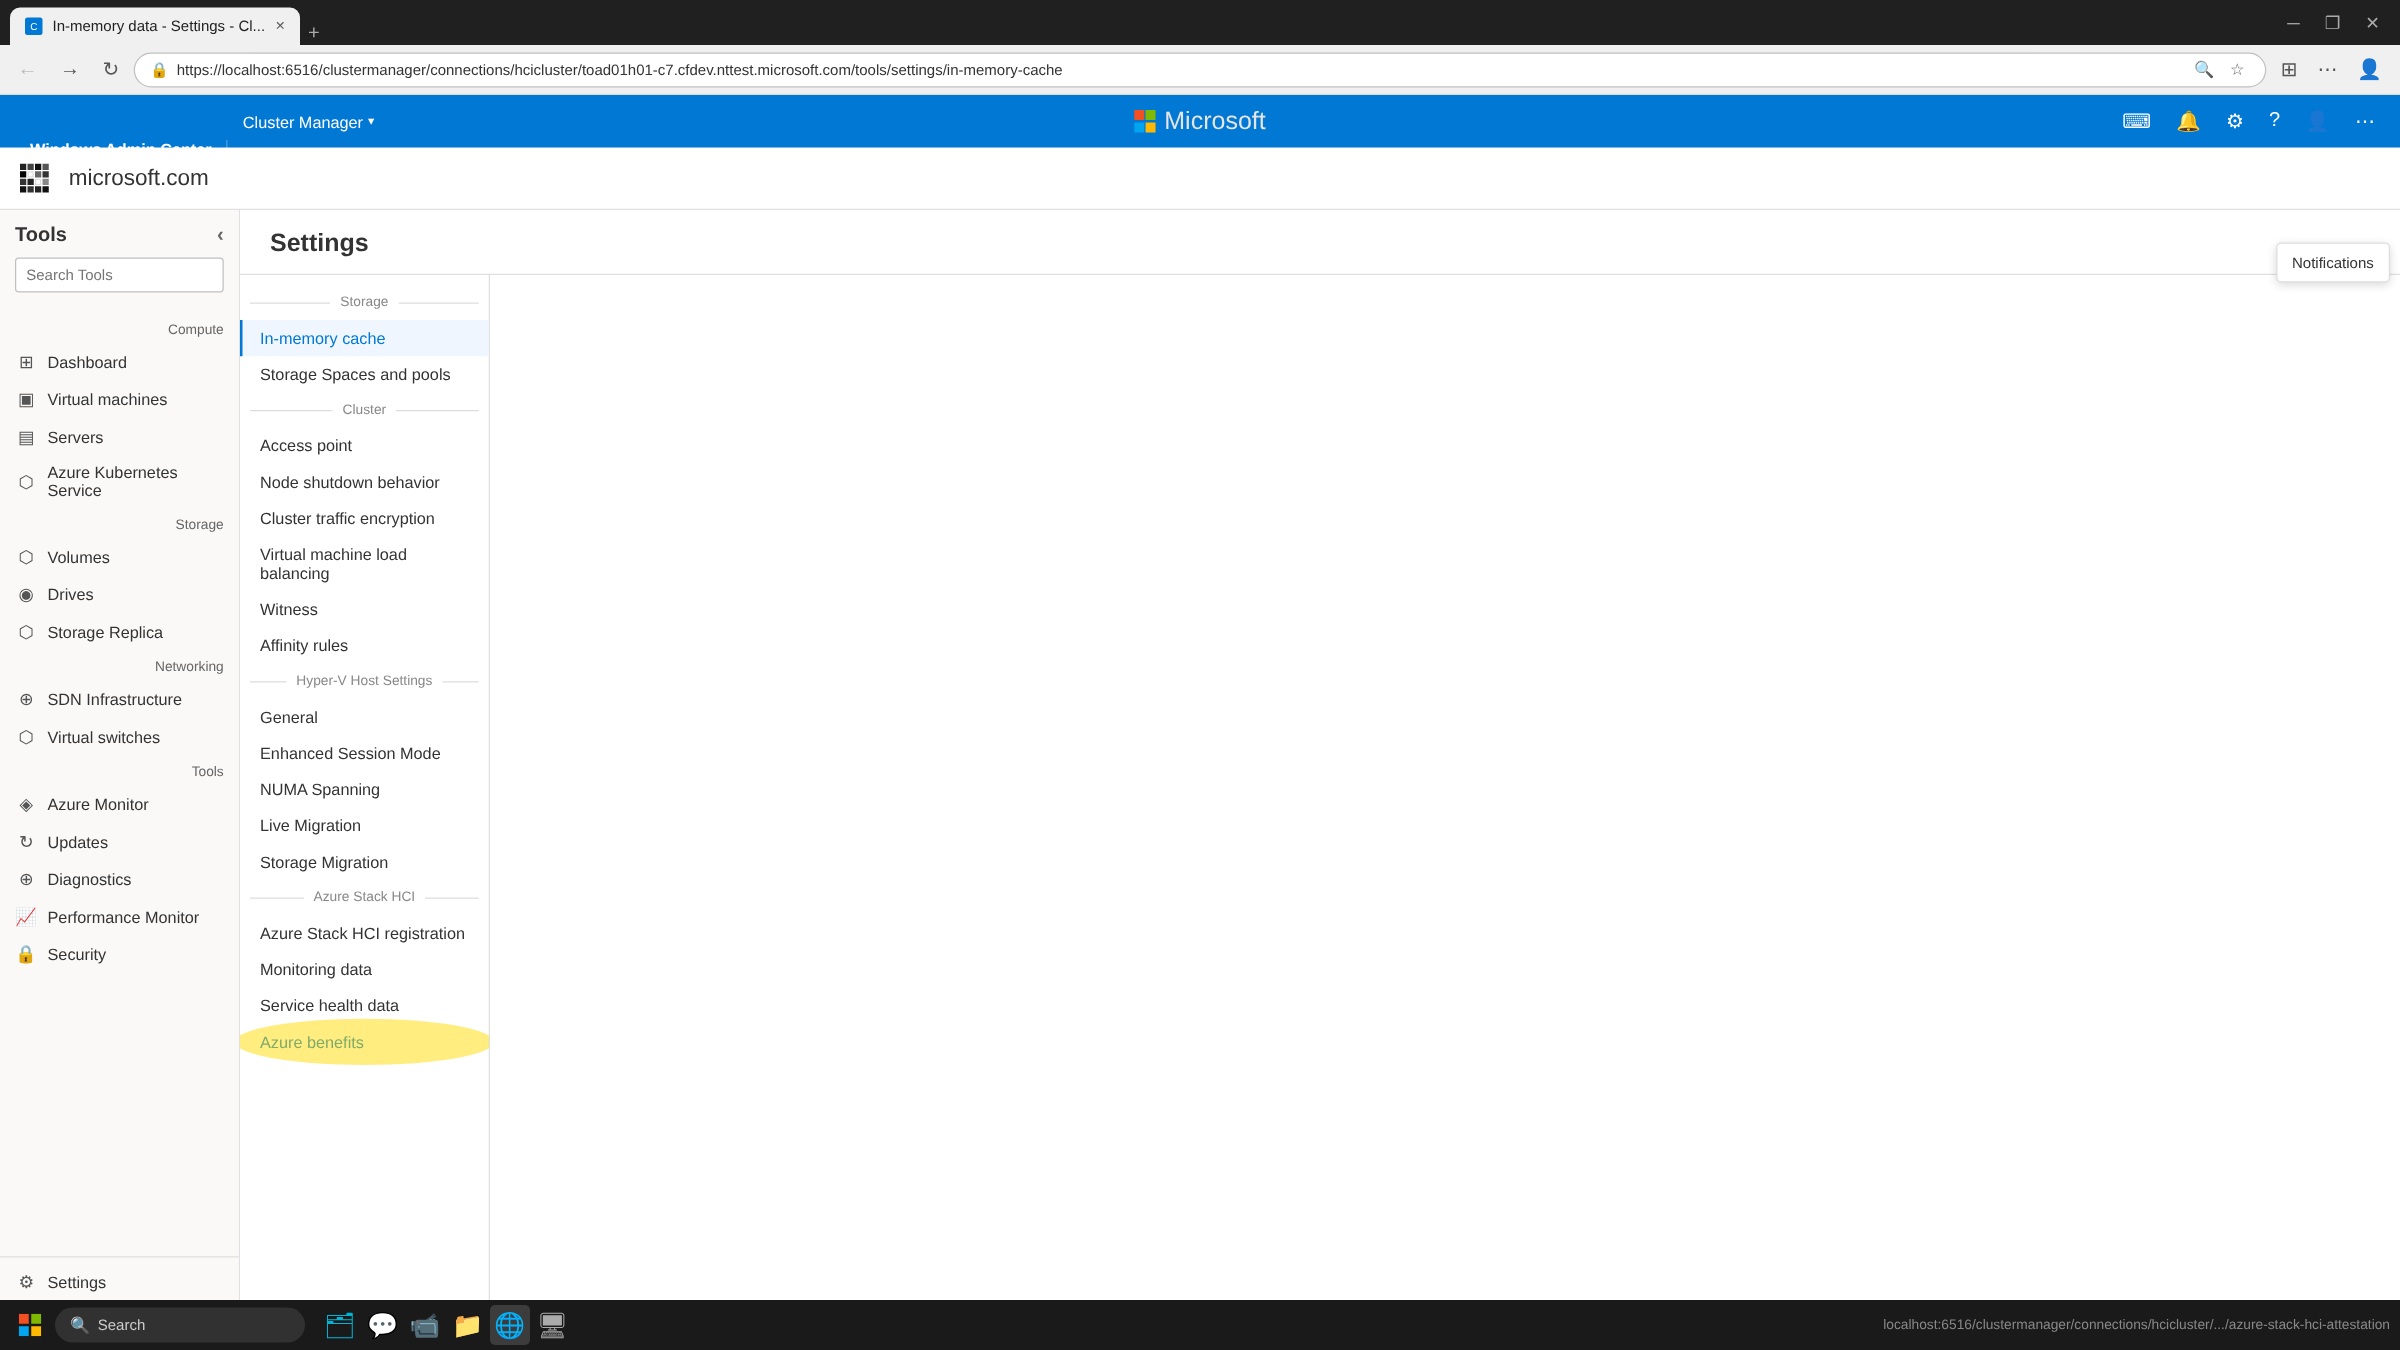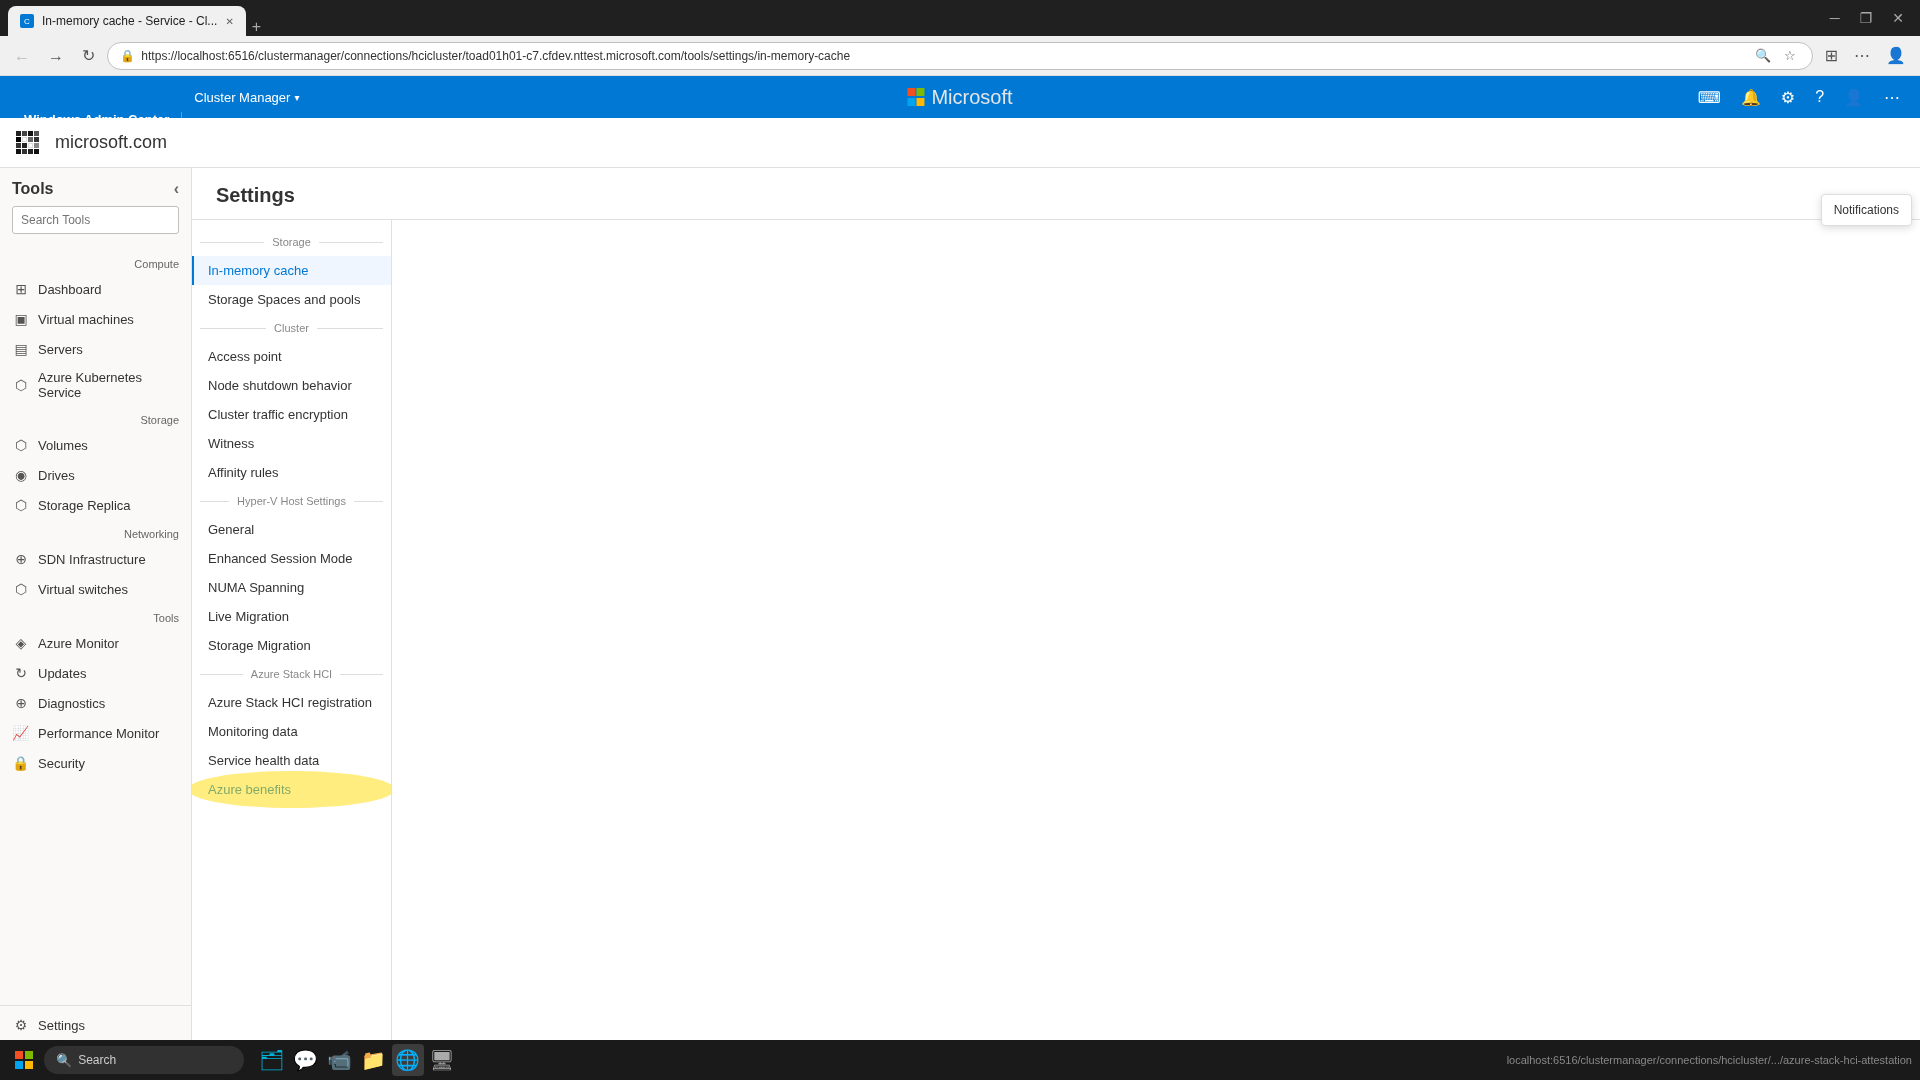--- a/index.html
+++ b/index.html
@@ -97,21 +97,21 @@
       pointer-events: none;
     }
   </style>
 </head>
 <body>
 
 <div class="browser-chrome">
   <div class="browser-tabs">
     <div class="browser-tab active">
       <div class="tab-favicon">C</div>
-      <span>In-memory cache - Service - Cl...</span>
+      <span>In-memory data - Settings - Cl...</span>
       <span class="tab-close">✕</span>
     </div>
     <button class="tab-new">+</button>
   </div>
   <div style="flex:1"></div>
   <div style="display:flex;gap:4px;">
     <button style="background:none;border:none;color:#aaa;font-size:14px;cursor:pointer;padding:4px 8px;">─</button>
     <button style="background:none;border:none;color:#aaa;font-size:14px;cursor:pointer;padding:4px 8px;">❐</button>
     <button style="background:none;border:none;color:#aaa;font-size:14px;cursor:pointer;padding:4px 8px;">✕</button>
   </div>
@@ -296,20 +296,21 @@
         </div>
         <a class="settings-nav-item active">In-memory cache</a>
         <a class="settings-nav-item">Storage Spaces and pools</a>
 
         <div class="settings-nav-section-divider">
           <span>Cluster</span>
         </div>
         <a class="settings-nav-item">Access point</a>
         <a class="settings-nav-item">Node shutdown behavior</a>
         <a class="settings-nav-item">Cluster traffic encryption</a>
+        <a class="settings-nav-item">Virtual machine load balancing</a>
         <a class="settings-nav-item">Witness</a>
         <a class="settings-nav-item">Affinity rules</a>
 
         <div class="settings-nav-section-divider">
           <span>Hyper-V Host Settings</span>
         </div>
         <a class="settings-nav-item">General</a>
         <a class="settings-nav-item">Enhanced Session Mode</a>
         <a class="settings-nav-item">NUMA Spanning</a>
         <a class="settings-nav-item">Live Migration</a>

